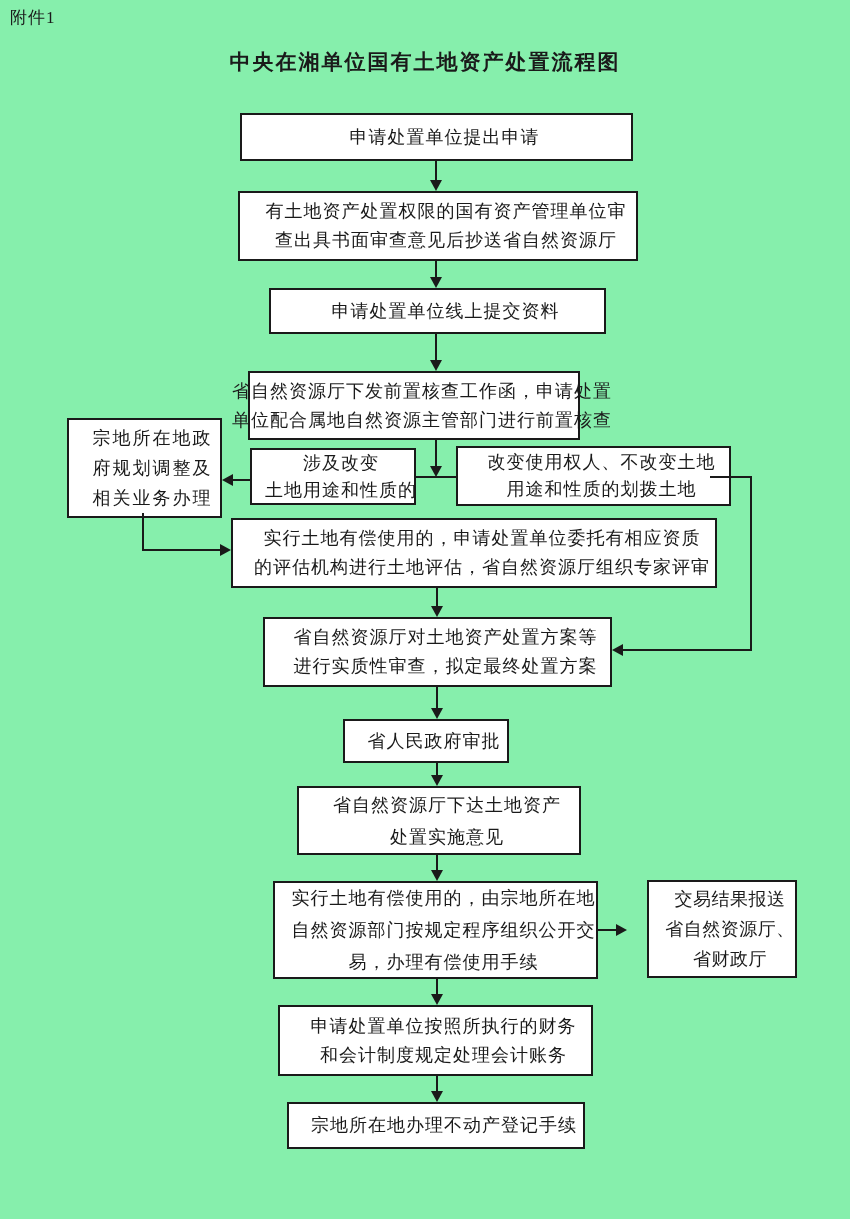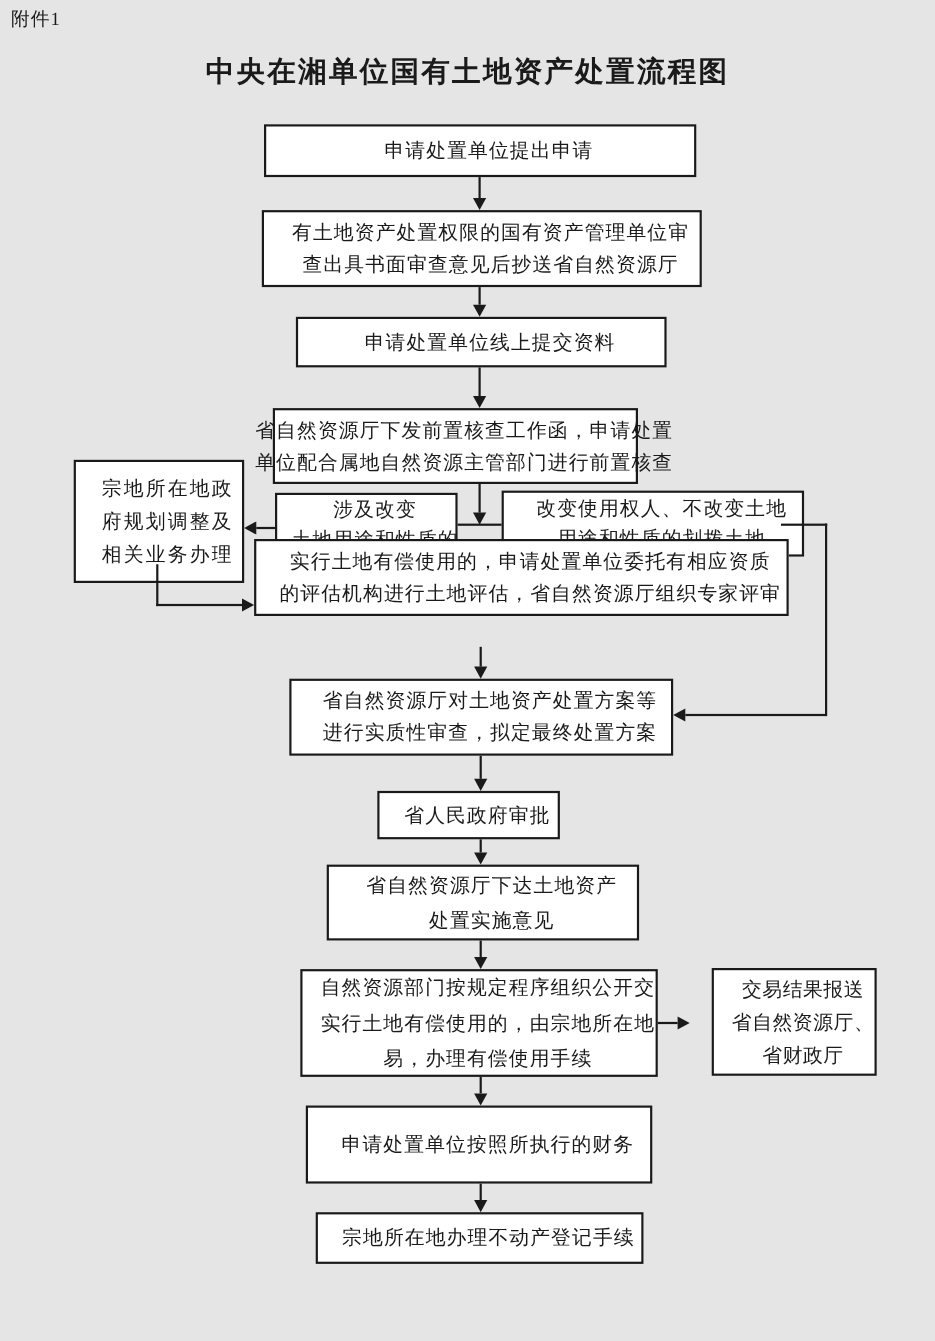--- a/index.html
+++ b/index.html
@@ -1,23 +1,23 @@
 <!DOCTYPE html>
 <html><head>
 <meta charset="utf-8">
 <style>
   html,body{margin:0;padding:0;background:#ffffff;}
   .page{
-    position:relative;width:850px;height:1219px;background:#e5e5e5;
+    position:relative;width:850px;height:1219px;background:#86efac;
     font-family:"Liberation Serif","DejaVu Serif",serif;color:#1a1a1a;overflow:hidden;
   }
   .attachment{position:absolute;left:10px;top:6px;font-size:17px;letter-spacing:1px;}
   .title{
     position:absolute;left:0;right:0;top:48px;text-align:center;
-    font-size:26px;font-weight:bold;letter-spacing:2px;
+    font-size:21px;font-weight:bold;letter-spacing:2px;
   }
   .node{
     position:absolute;box-sizing:border-box;border:2px solid #1a1a1a;background:#ffffff;
     display:flex;flex-direction:column;align-items:center;justify-content:center;
     text-align:center;font-size:18px;letter-spacing:1px;line-height:29px;padding-left:16px;
   }
   .node span{display:block;white-space:nowrap;}
   .lh27{line-height:27px;}
   .lh30{line-height:30px;}
   .lh32{line-height:32px;}
@@ -46,69 +46,70 @@
 
   <div class="node" style="left:269px;top:288px;width:337px;height:46px;">
     <span>申请处置单位线上提交资料</span>
   </div>
 
   <div class="node" style="left:248px;top:371px;width:332px;height:69px;">
     <span>省自然资源厅下发前置核查工作函，申请处置</span>
     <span>单位配合属地自然资源主管部门进行前置核查</span>
   </div>
 
-  <div class="node lh30" style="left:67px;top:418px;width:155px;height:112px;letter-spacing:2px;">
+  <div class="node lh30" style="left:67px;top:418px;width:155px;height:100px;letter-spacing:2px;">
     <span>宗地所在地政</span>
     <span>府规划调整及</span>
     <span>相关业务办理</span>
   </div>
 
   <div class="node lh27" style="left:250px;top:448px;width:166px;height:57px;">
     <span>涉及改变</span>
     <span>土地用途和性质的</span>
   </div>
 
   <div class="node lh27" style="left:456px;top:446px;width:275px;height:60px;">
     <span>改变使用权人、不改变土地</span>
     <span>用途和性质的划拨土地</span>
   </div>
 
-  <div class="node" style="left:231px;top:490px;width:486px;height:70px;">
+  <div class="node" style="left:231px;top:518px;width:486px;height:70px;">
     <span>实行土地有偿使用的，申请处置单位委托有相应资质</span>
     <span>的评估机构进行土地评估，省自然资源厅组织专家评审</span>
   </div>
 
   <div class="node" style="left:263px;top:617px;width:349px;height:70px;">
     <span>省自然资源厅对土地资产处置方案等</span>
     <span>进行实质性审查，拟定最终处置方案</span>
   </div>
 
   <div class="node" style="left:343px;top:719px;width:166px;height:44px;">
     <span>省人民政府审批</span>
   </div>
 
   <div class="node lh32" style="left:297px;top:786px;width:284px;height:69px;">
     <span>省自然资源厅下达土地资产</span>
     <span>处置实施意见</span>
   </div>
 
   <div class="node lh32" style="left:273px;top:881px;width:325px;height:98px;">
+    <span>实行土地有偿使用的，由宗地所在地</span>
     <span>自然资源部门按规定程序组织公开交</span>
-    <span>实行土地有偿使用的，由宗地所在地</span>
     <span>易，办理有偿使用手续</span>
   </div>
 
   <div class="node lh30" style="left:627px;top:880px;width:150px;height:98px;letter-spacing:0.5px;margin-left:20px;">
     <span>交易结果报送</span>
     <span>省自然资源厅、</span>
     <span>省财政厅</span>
   </div>
 
   <div class="node" style="left:278px;top:1005px;width:315px;height:71px;">
     <span>申请处置单位按照所执行的财务</span>
+    <span>和会计制度规定处理会计账务</span>
   </div>
 
   <div class="node" style="left:287px;top:1102px;width:298px;height:47px;">
     <span>宗地所在地办理不动产登记手续</span>
   </div>
 
   <div class="line" style="left:435px;top:161px;width:2px;height:19px;"></div>
   <div class="ah ah-down" style="left:430px;top:180px;"></div>
 
   <div class="line" style="left:435px;top:261px;width:2px;height:16px;"></div>

